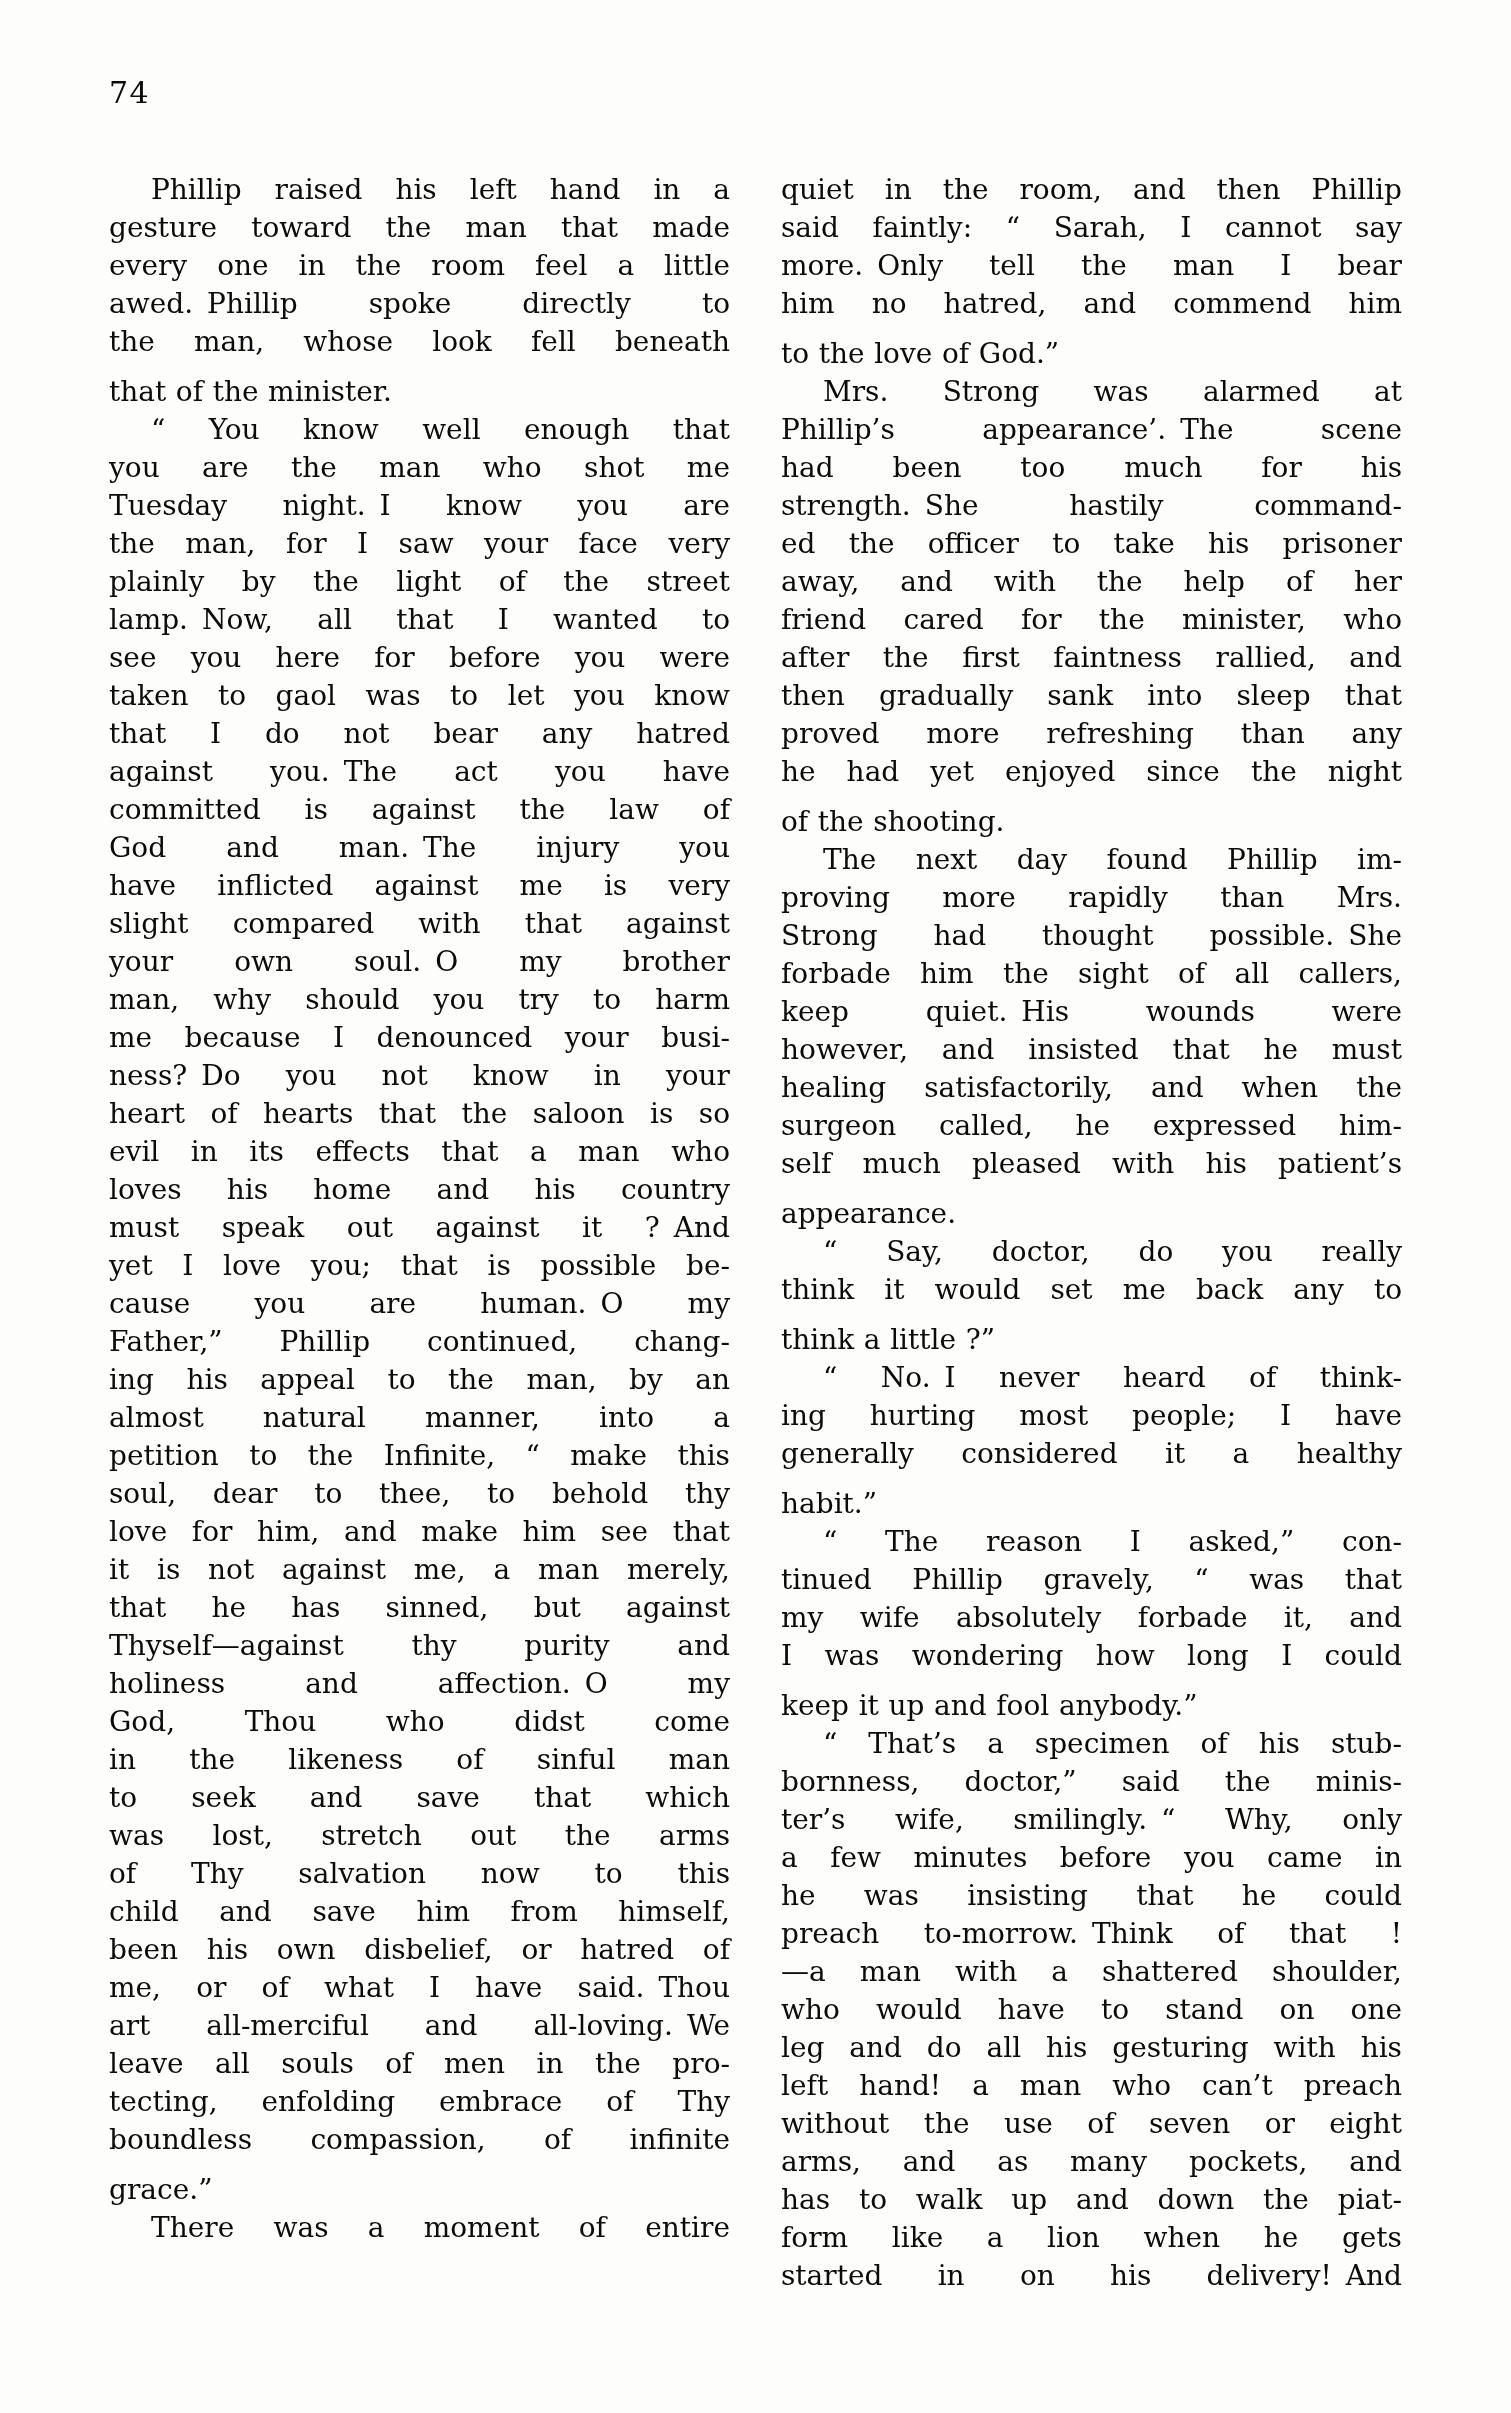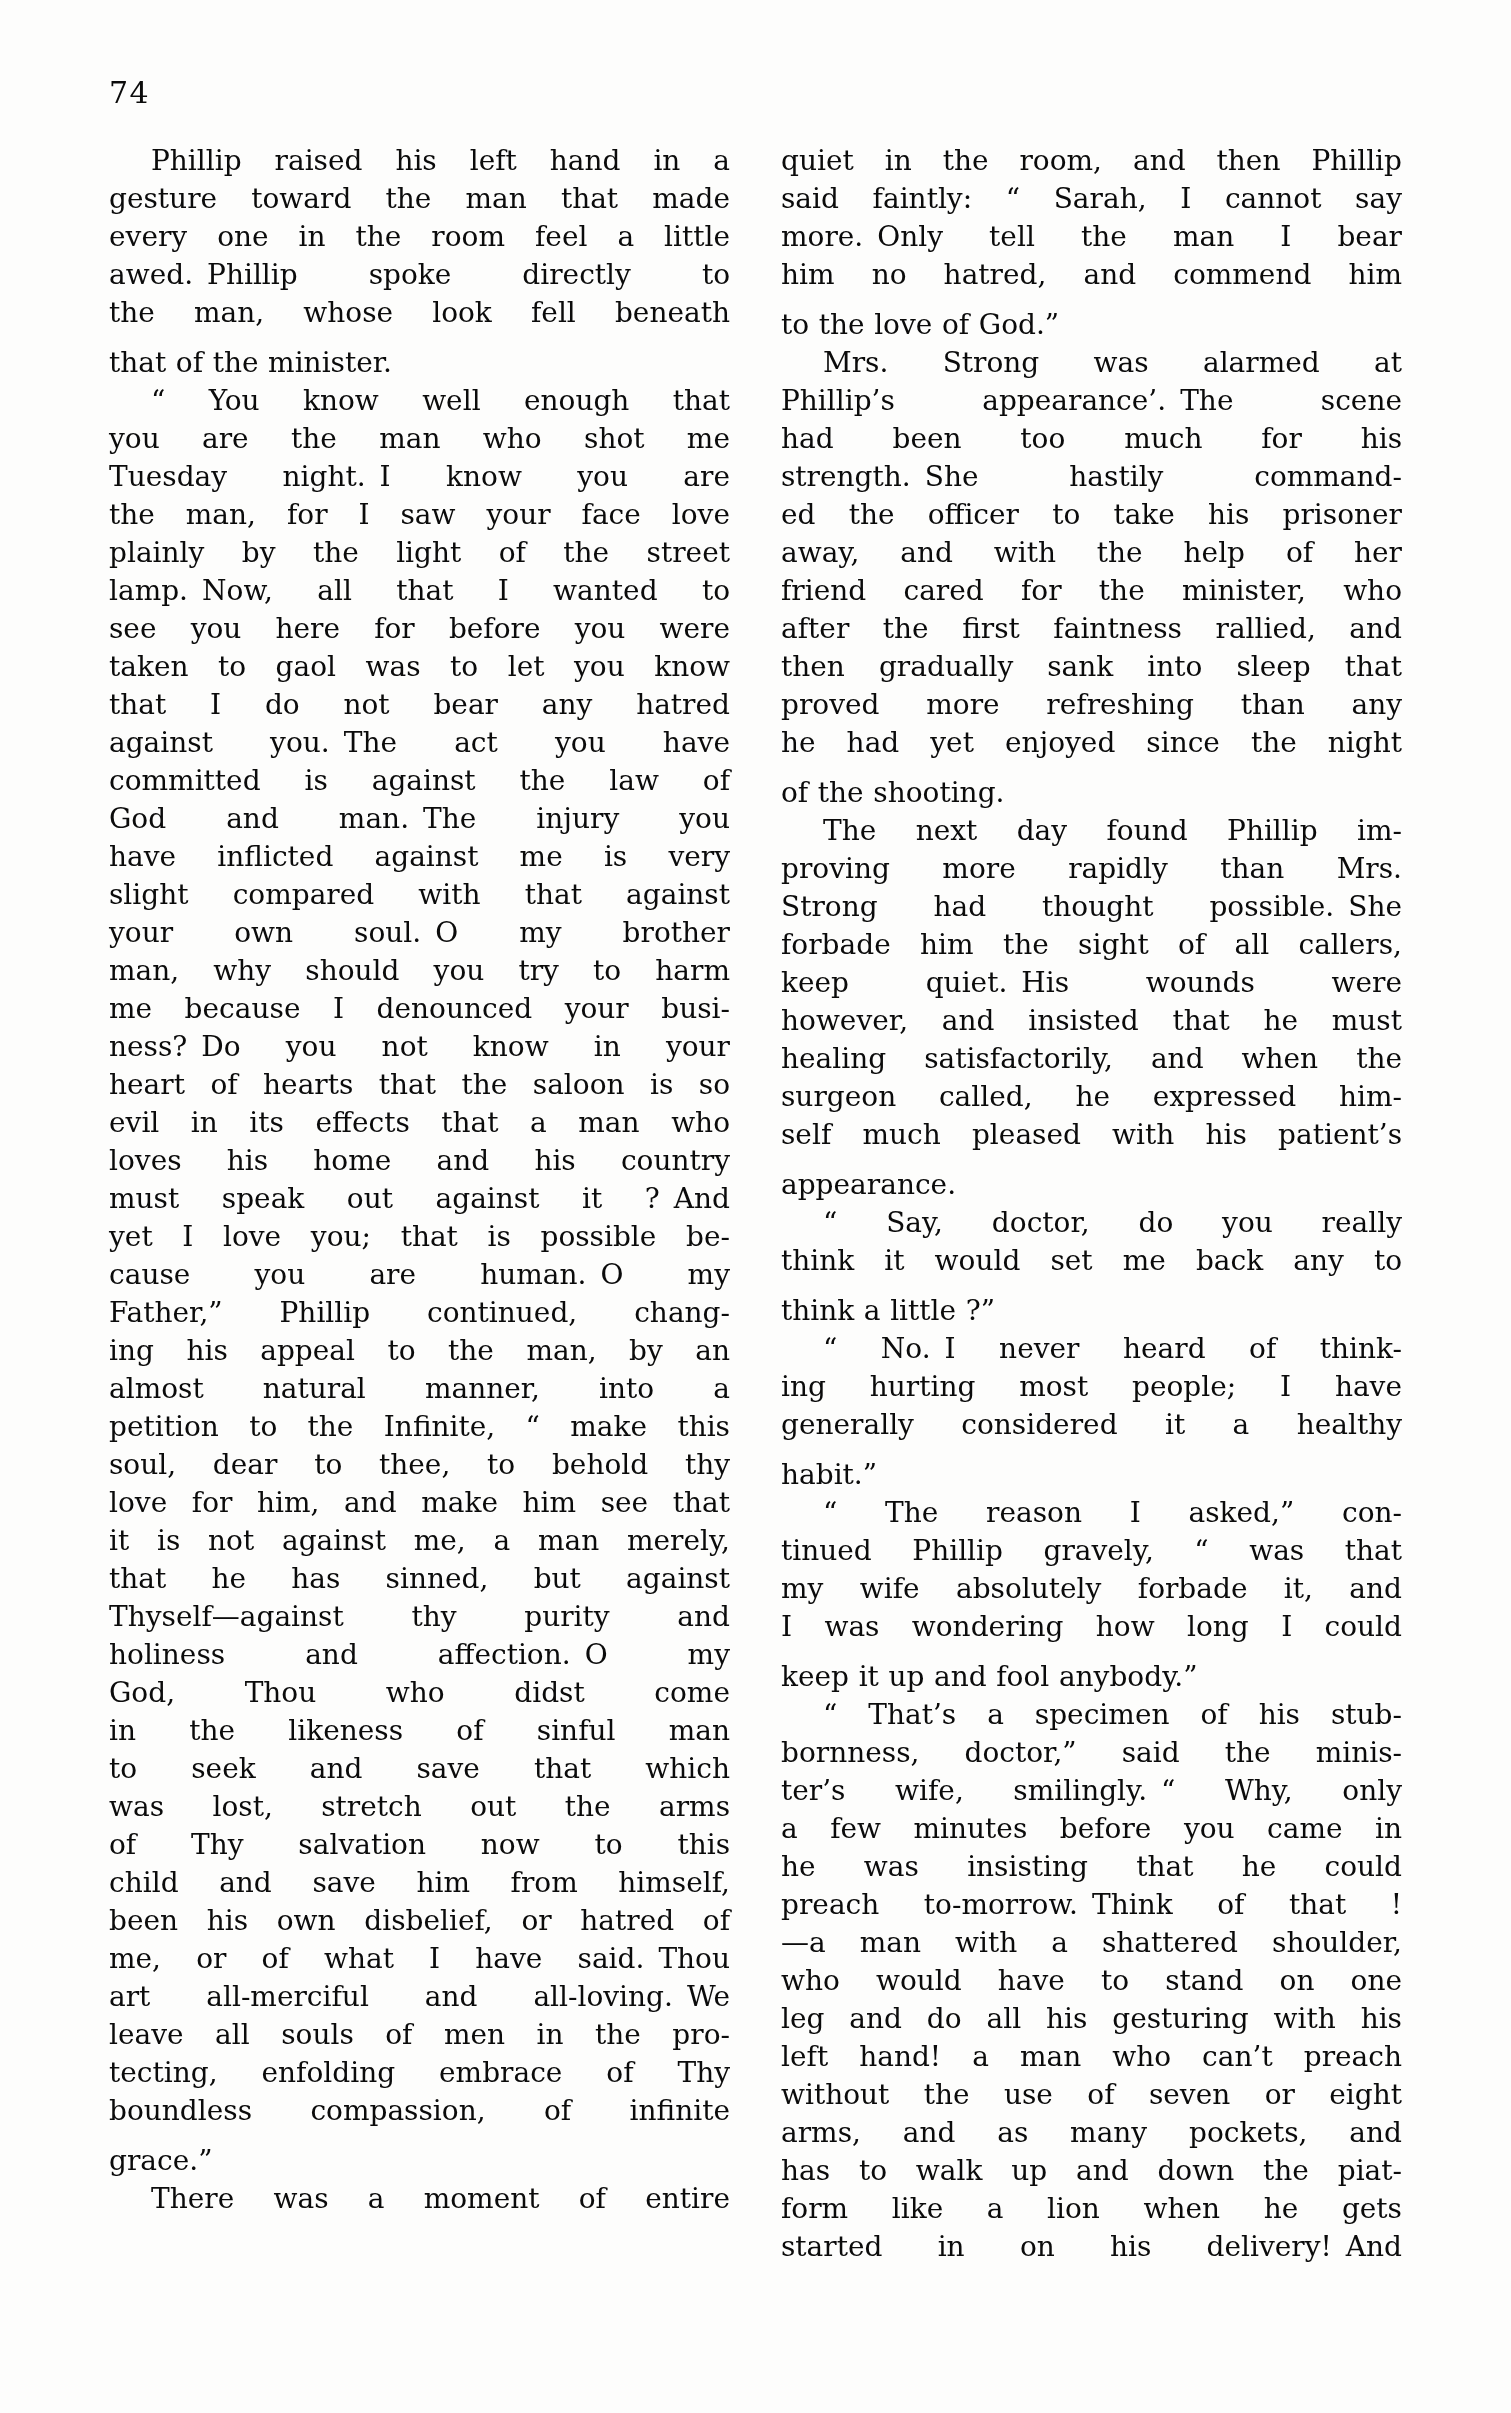--- a/index.html
+++ b/index.html
@@ -13,21 +13,21 @@
     height: 2413px;
     margin: 0 auto;
     background: #fdfdfc;
     color: #0b0b0b;
     font-family: "DejaVu Serif", "Liberation Serif", serif;
     overflow: hidden;
   }
   .running-head {
     position: relative;
     height: 46px;
-    padding-top: 46px;
+    padding-top: 75px;
   }
   .page-num {
     position: absolute;
     left: 109px;
     top: 75px;
     font-size: 30px;
     letter-spacing: 1.4px;
   }
   .running-title {
     display: block;
@@ -72,21 +72,21 @@
     <div class="column">
         <div class="line indent">Phillip raised his left hand in a</div>
         <div class="line">gesture toward the man that made</div>
         <div class="line">every one in the room feel a little</div>
         <div class="line">awed. Phillip spoke directly to</div>
         <div class="line">the man, whose look fell beneath</div>
         <div class="line flush">that of the minister.</div>
         <div class="line indent">“ You know well enough that</div>
         <div class="line">you are the man who shot me</div>
         <div class="line">Tuesday night. I know you are</div>
-        <div class="line">the man, for I saw your face love</div>
+        <div class="line">the man, for I saw your face very</div>
         <div class="line">plainly by the light of the street</div>
         <div class="line">lamp. Now, all that I wanted to</div>
         <div class="line">see you here for before you were</div>
         <div class="line">taken to gaol was to let you know</div>
         <div class="line">that I do not bear any hatred</div>
         <div class="line">against you. The act you have</div>
         <div class="line">committed is against the law of</div>
         <div class="line">God and man. The injury you</div>
         <div class="line">have inflicted against me is very</div>
         <div class="line">slight compared with that against</div>

